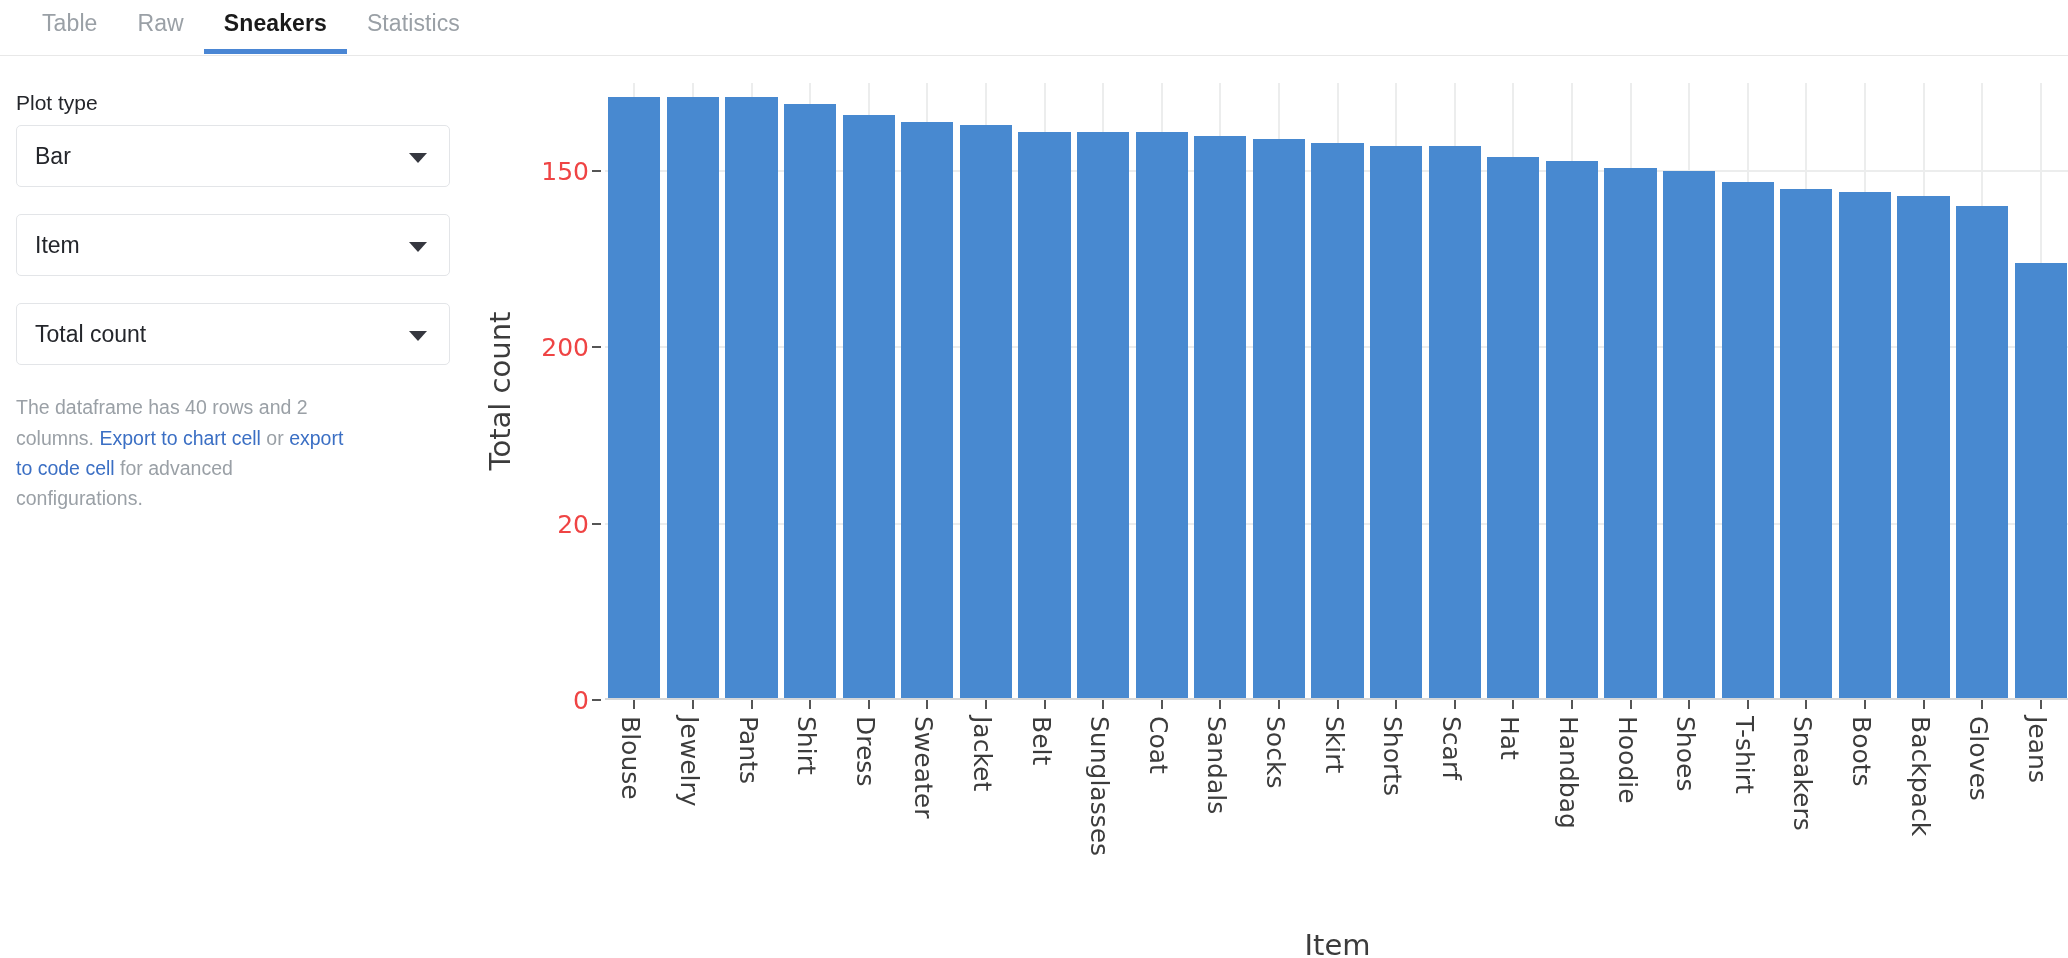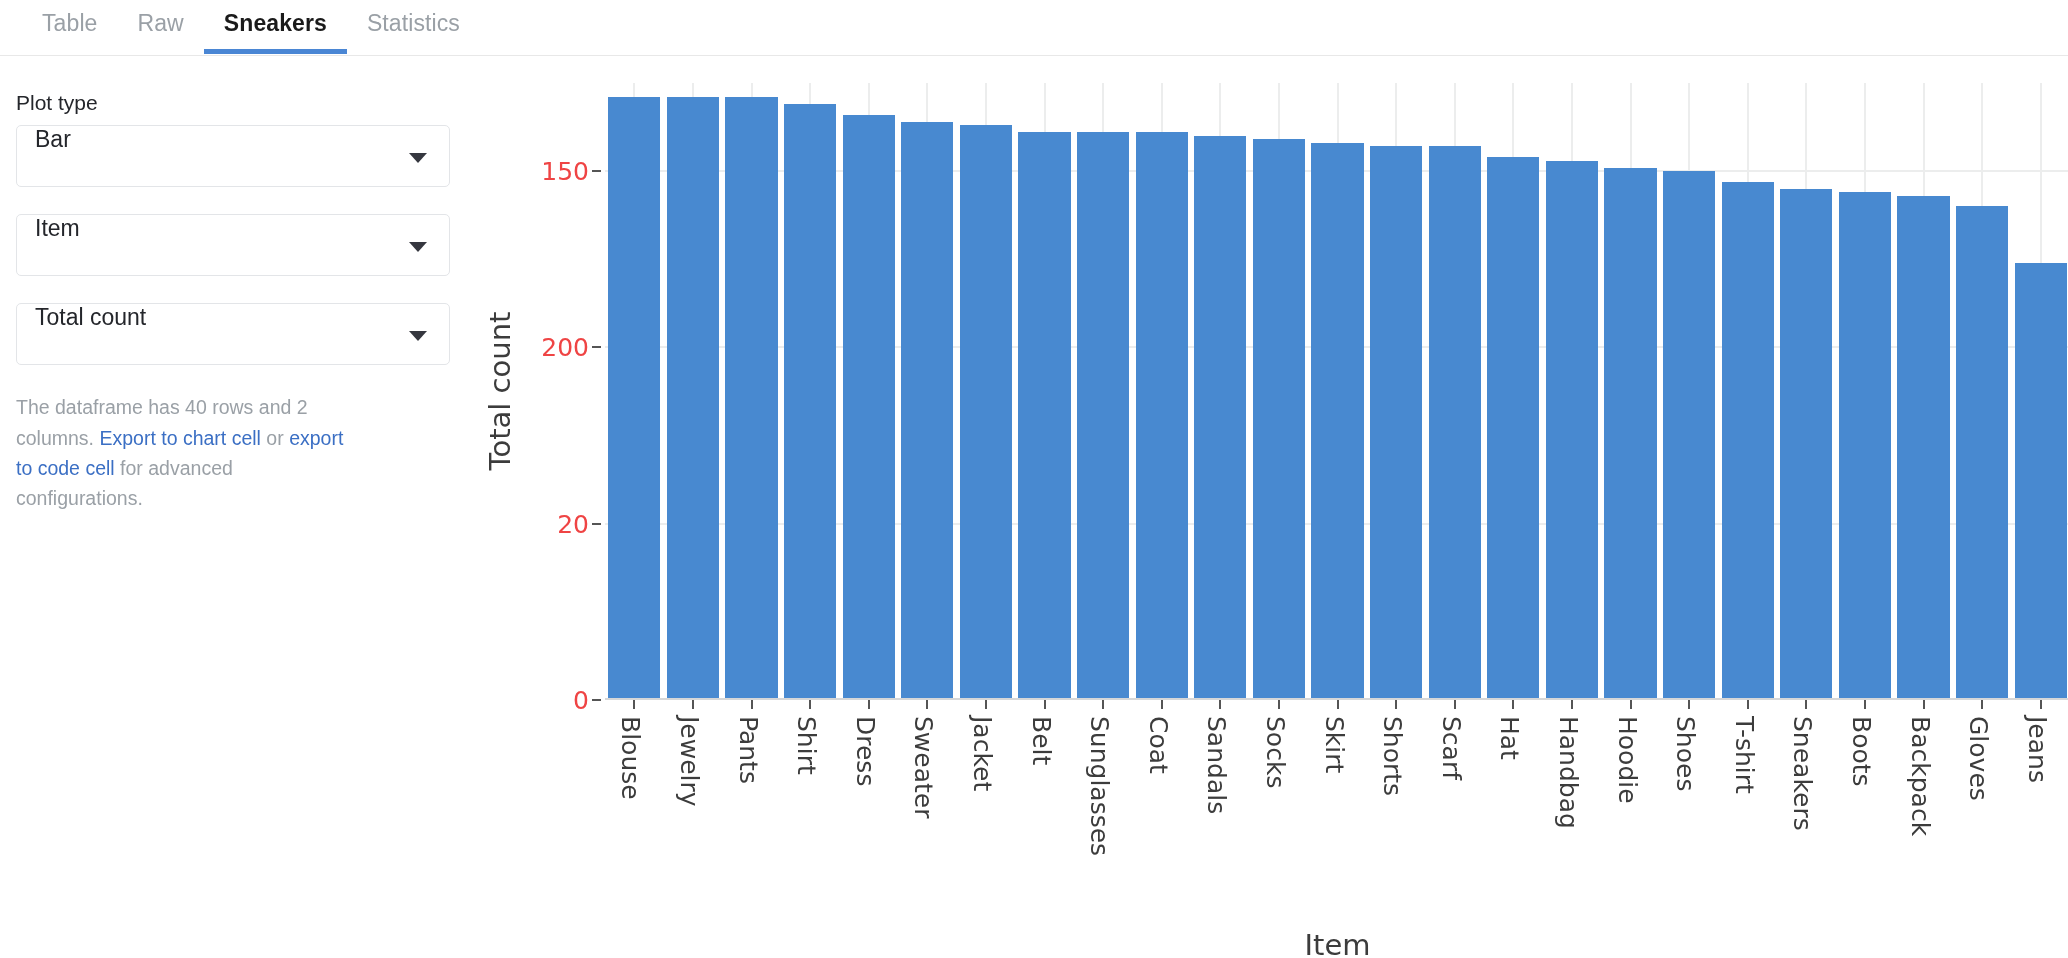--- a/index.html
+++ b/index.html
@@ -63,21 +63,21 @@
     line-height: 1.2;
   }
   .select {
     position: relative;
     width: 434px;
     height: 62px;
     border: 1px solid #e3e5e8;
     border-radius: 5px;
     background: #fff;
     display: flex;
-    align-items: flex-start;
+    align-items: center;
     padding: 0 18px;
     cursor: pointer;
   }
   .select-value {
     font-size: 23px;
     color: #24262b;
   }
   .caret {
     position: absolute;
     right: 22px;

